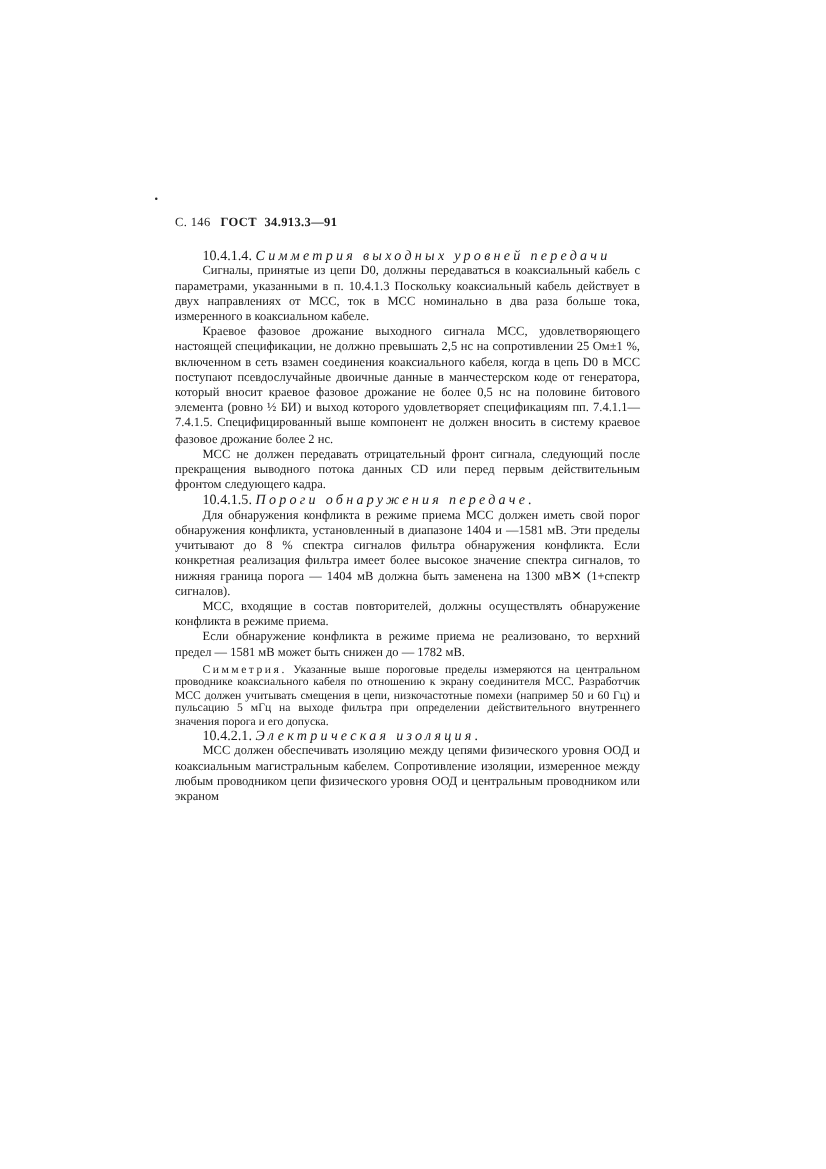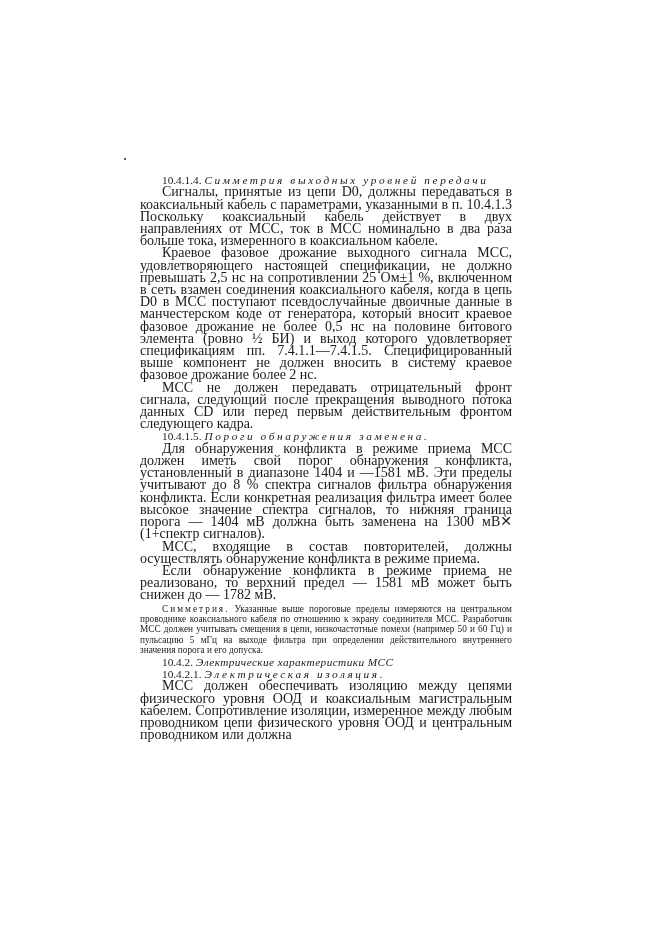--- a/index.html
+++ b/index.html
@@ -6,58 +6,57 @@
   body {
     width: 661px; height: 935px; background: #ffffff; position: relative; overflow: hidden;
     font-family: "Liberation Serif", "DejaVu Serif", serif; color: #1a1a1a;
   }
   .page { position: absolute; left: 140px; top: 160px; width: 372px; }
   .dot { position: absolute; left: 124px; top: 158px; width: 2px; height: 2px; background: #222; border-radius: 1px; }
   .header { font-size: 10px; letter-spacing: 0.3px; margin: 13px 0 0 0; height: 12px; line-height: 12px; }
   .header .b { font-weight: bold; margin-left: 8px; }
   .header .num { font-weight: bold; margin-left: 6px; }
   .spacer { height: 14px; }
-  p { margin: 0; font-size: 14px; line-height: 12.2px; text-align: justify; text-indent: 22px; }
+  p { margin: 0; font-size: 10px; line-height: 12.2px; text-align: justify; text-indent: 22px; }
   p.note { font-size: 9.3px; line-height: 10.4px; text-indent: 22px; margin-top: 2px; }
   .sec { font-size: 11.3px; line-height: 12.4px; text-indent: 22px; font-family: Liberation Serif, serif; }
   .sec .t { font-style: italic; letter-spacing: 2.6px; }
   .sec .t.tight { letter-spacing: 0.4px; }
   .sp { letter-spacing: 2px; }
 </style>
 </head>
 <body>
 
 <div class="dot"></div>
 
 <div class="page">
+  <div class="header">
+    <span>С. 146</span><span class="b">ГОСТ</span><span class="num">34.913.3—91</span>
+  </div>
   <div class="spacer"></div>
 
   <div class="sec">
     <span>10.4.1.4.</span>
     <span class="t">Симметрия выходных уровней передачи</span>
   </div>
   <p>Сигналы, принятые из цепи D0, должны передаваться в коаксиальный кабель с параметрами, указанными в п. 10.4.1.3 Поскольку коаксиальный кабель действует в двух направлениях от МСС, ток в МСС номинально в два раза больше тока, измеренного в коаксиальном кабеле.</p>
   <p>Краевое фазовое дрожание выходного сигнала МСС, удовлетворяющего настоящей спецификации, не должно превышать 2,5 нс на сопротивлении 25 Ом±1 %, включенном в сеть взамен соединения коаксиального кабеля, когда в цепь D0 в МСС поступают псевдослучайные двоичные данные в манчестерском коде от генератора, который вносит краевое фазовое дрожание не более 0,5 нс на половине битового элемента (ровно ½ БИ) и выход которого удовлетворяет спецификациям пп. 7.4.1.1—7.4.1.5. Специфицированный выше компонент не должен вносить в систему краевое фазовое дрожание более 2 нс.</p>
   <p>МСС не должен передавать отрицательный фронт сигнала, следующий после прекращения выводного потока данных CD или перед первым действительным фронтом следующего кадра.</p>
 
   <div class="sec">
     <span>10.4.1.5.</span>
-    <span class="t">Пороги обнаружения заменена.</span>
+    <span class="t">Пороги обнаружения передаче.</span>
   </div>
   <p>Для обнаружения конфликта в режиме приема МСС должен иметь свой порог обнаружения конфликта, установленный в диапазоне 1404 и —1581 мВ. Эти пределы учитывают до 8 % спектра сигналов фильтра обнаружения конфликта. Если конкретная реализация фильтра имеет более высокое значение спектра сигналов, то нижняя граница порога — 1404 мВ должна быть заменена на 1300 мВ✕ (1+спектр сигналов).</p>
   <p>МСС, входящие в состав повторителей, должны осуществлять обнаружение конфликта в режиме приема.</p>
   <p>Если обнаружение конфликта в режиме приема не реализовано, то верхний предел — 1581 мВ может быть снижен до — 1782 мВ.</p>
   <p class="note">
     <span class="sp">Симметрия.</span>
     <span>Указанные выше пороговые пределы измеряются на центральном проводнике коаксиального кабеля по отношению к экрану соединителя МСС. Разработчик МСС должен учитывать смещения в цепи, низкочастотные помехи (например 50 и 60 Гц) и пульсацию 5 мГц на выходе фильтра при определении действительного внутреннего значения порога и его допуска.</span>
   </p>
 
-  <div class="sec">
-    <span>10.4.2.</span>
-    <span class="t tight">Электрические характеристики МСС</span>
-  </div>
 
   <div class="sec">
     <span>10.4.2.1.</span>
     <span class="t">Электрическая изоляция.</span>
   </div>
-  <p>МСС должен обеспечивать изоляцию между цепями физического уровня ООД и коаксиальным магистральным кабелем. Сопротивление изоляции, измеренное между любым проводником цепи физического уровня ООД и центральным проводником или должна</p>
+  <p>МСС должен обеспечивать изоляцию между цепями физического уровня ООД и коаксиальным магистральным кабелем. Сопротивление изоляции, измеренное между любым проводником цепи физического уровня ООД и центральным проводником или экраном</p>
 </div>
 
 </body></html>

